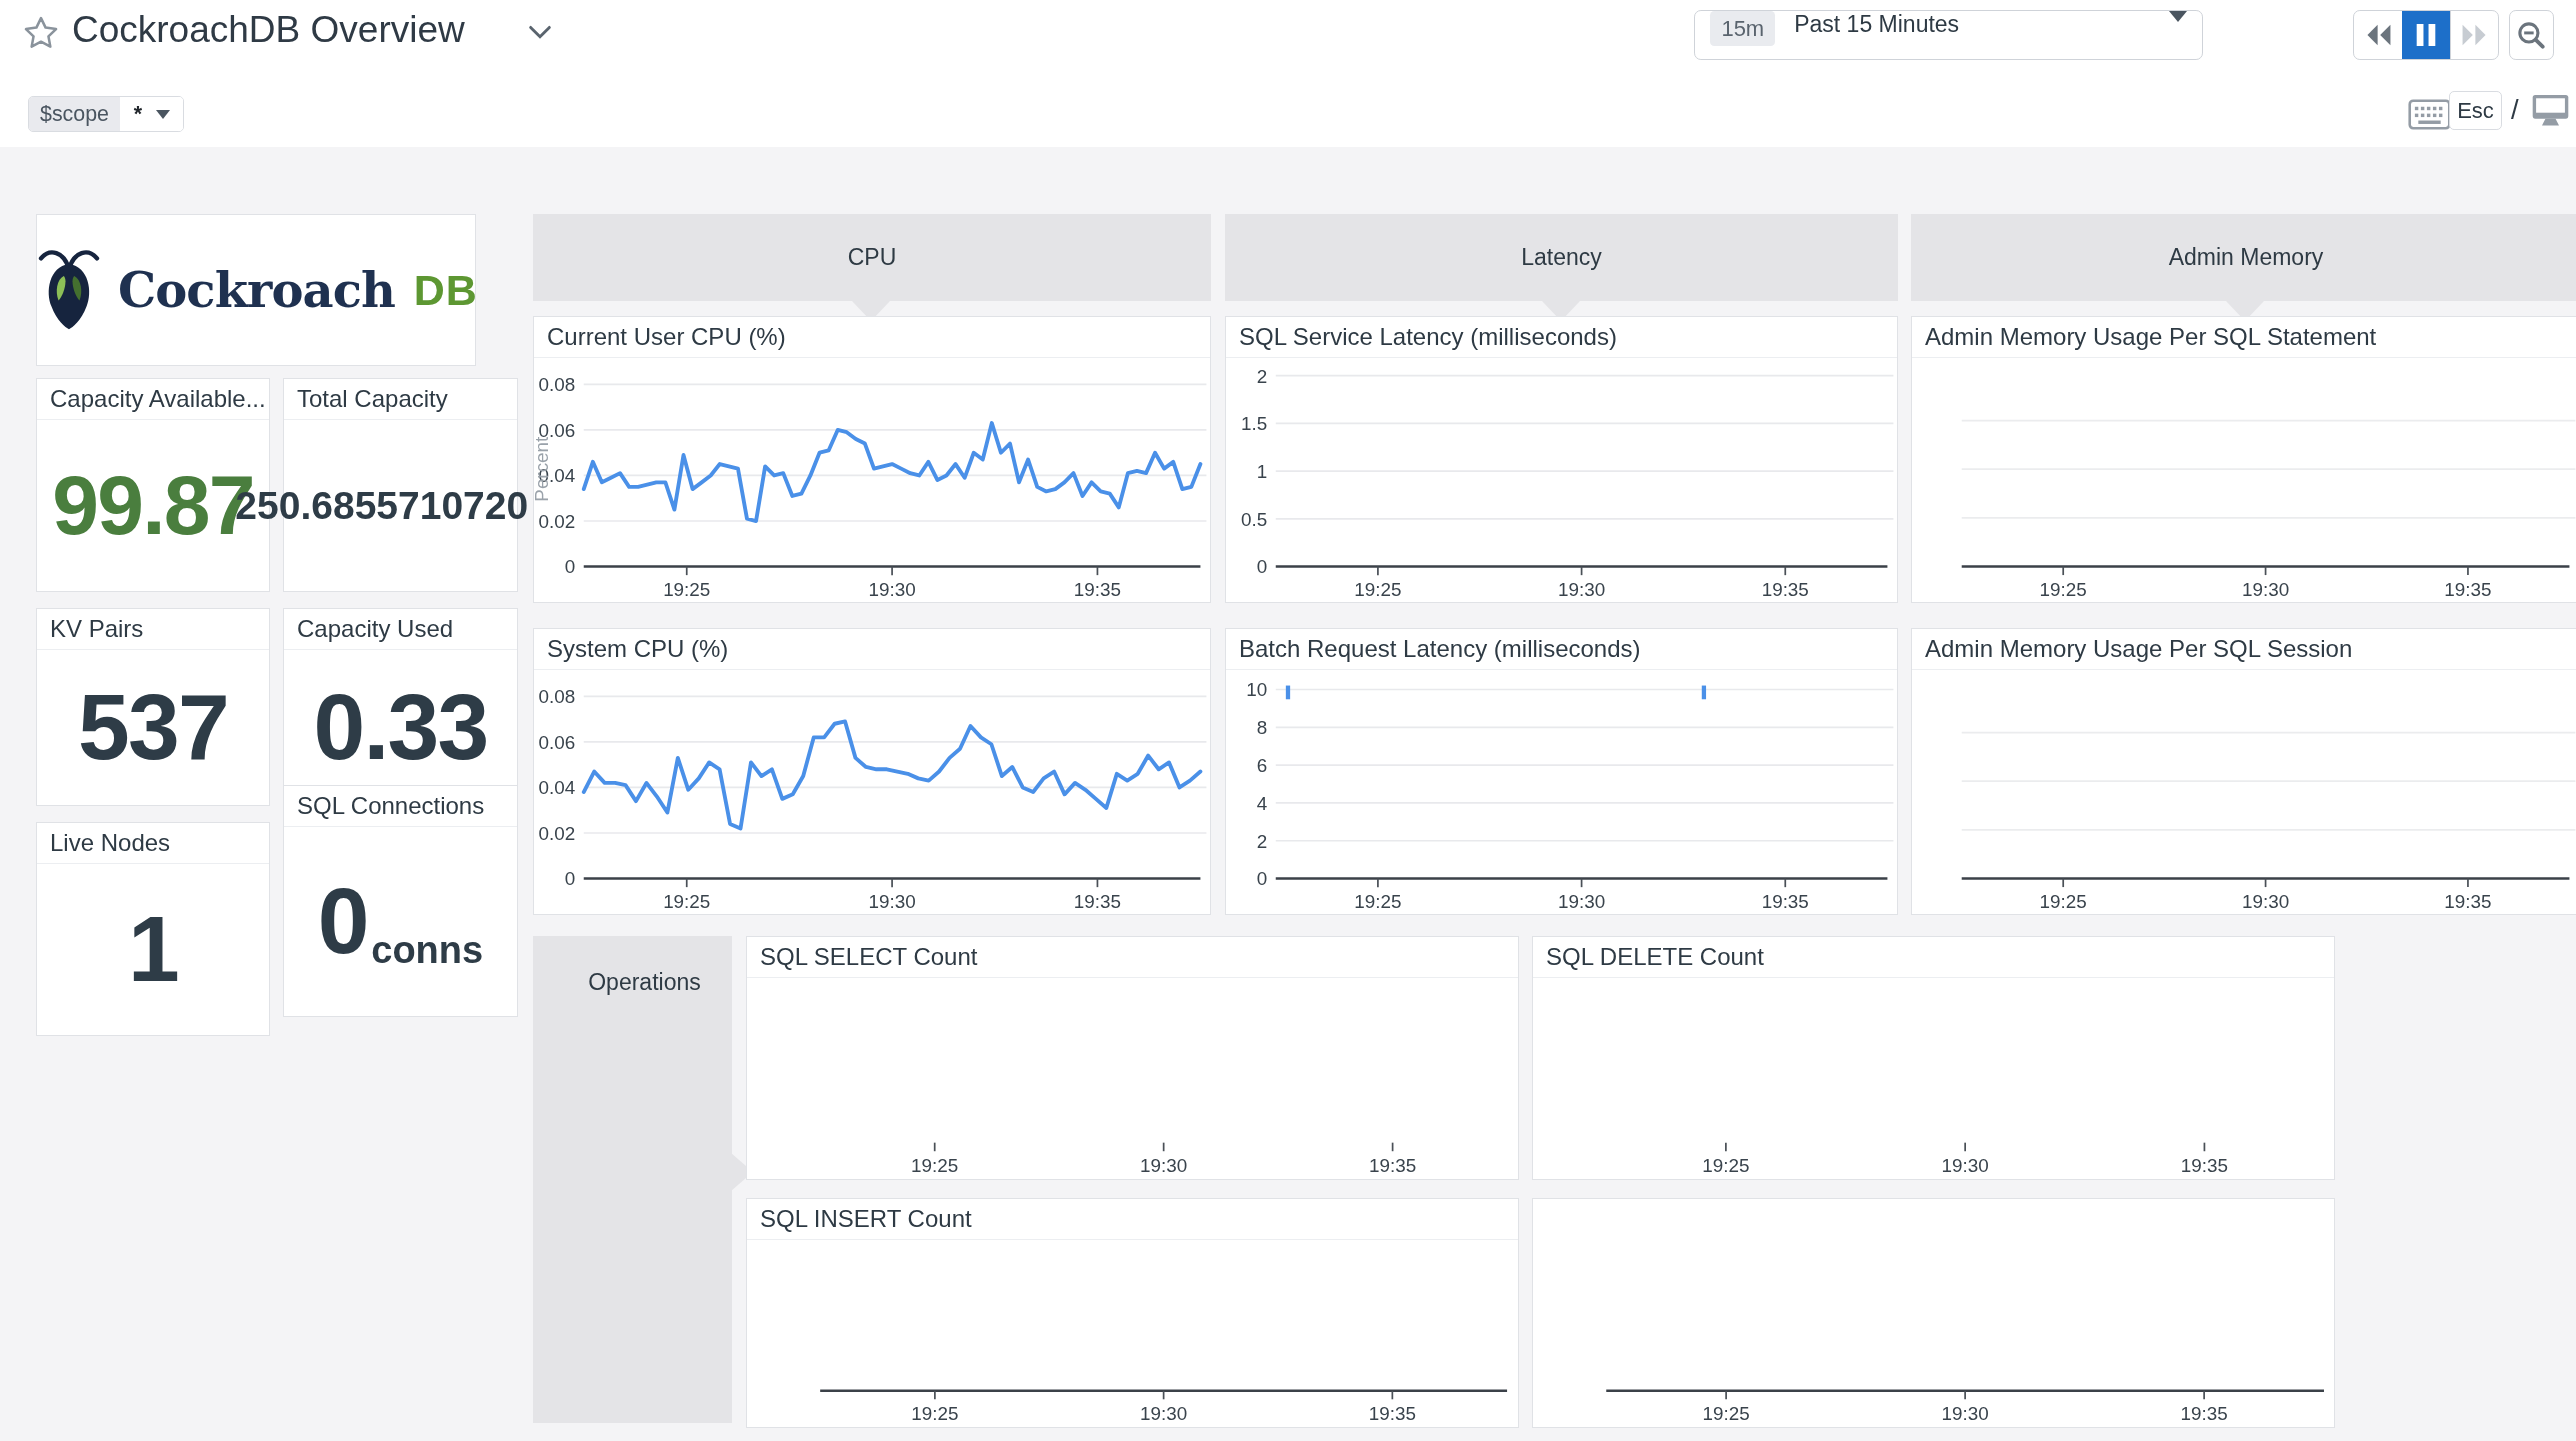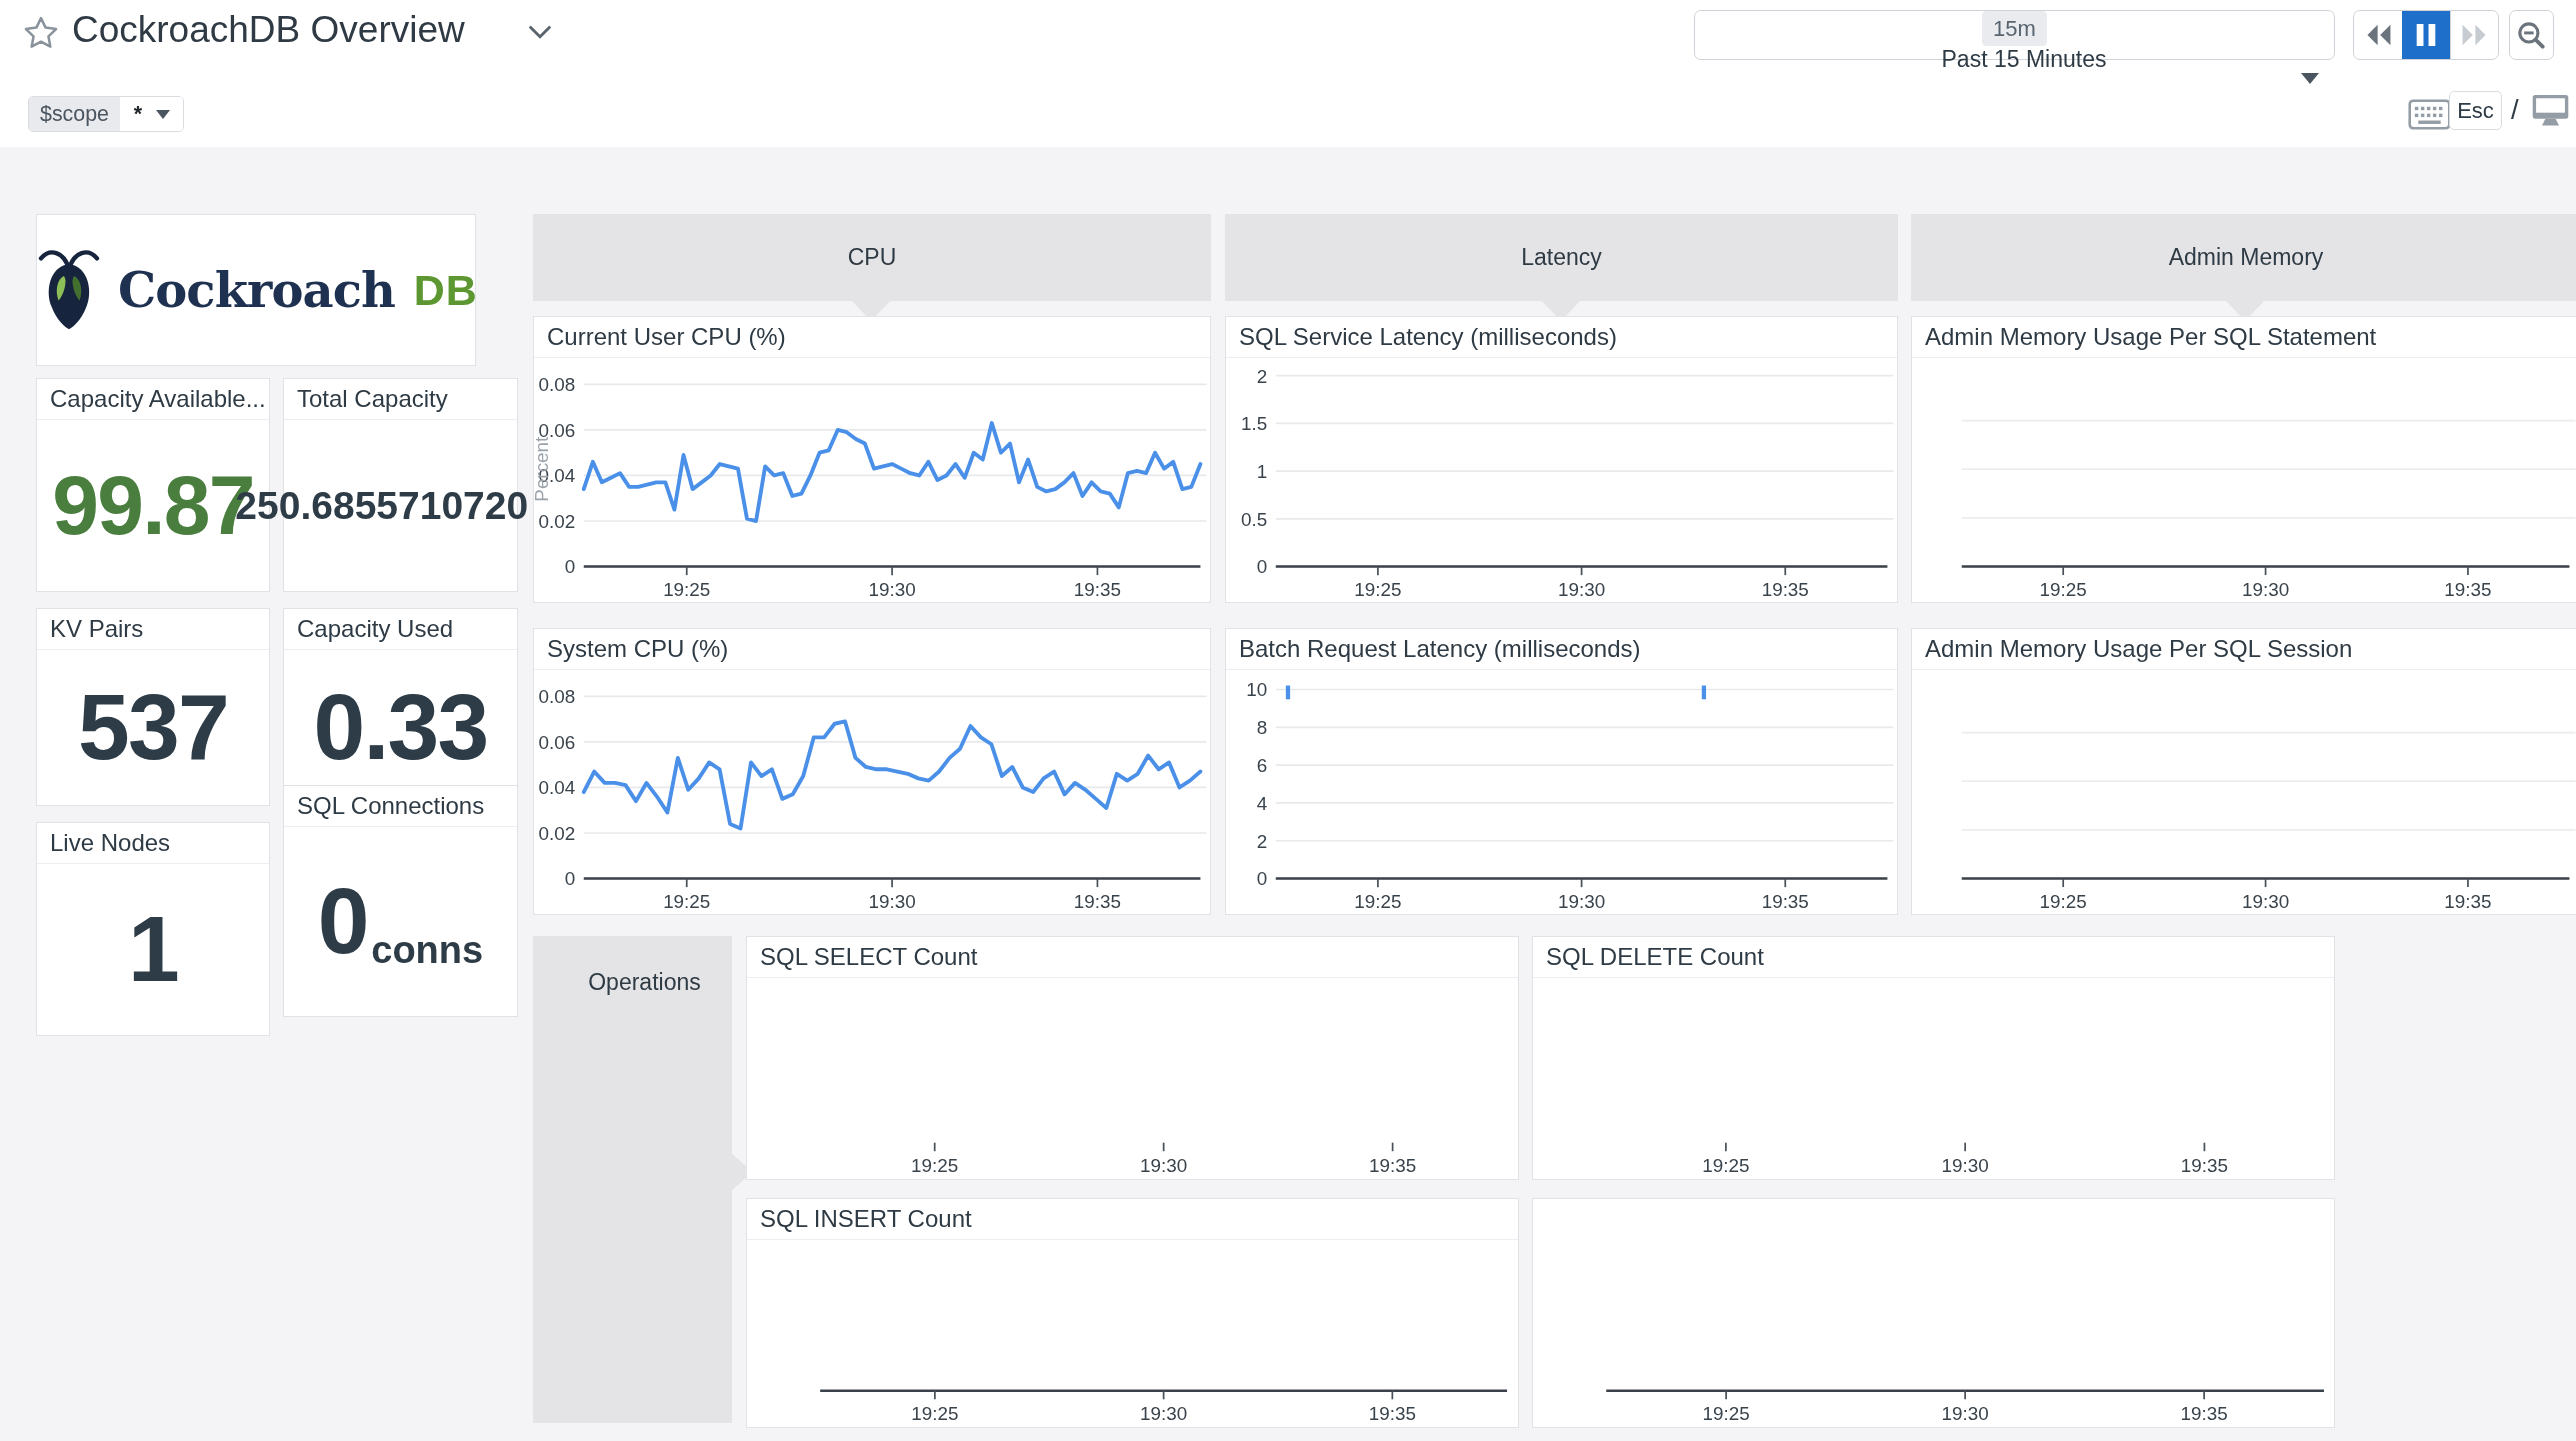--- a/index.html
+++ b/index.html
@@ -5,22 +5,22 @@
   * { margin:0; padding:0; box-sizing:border-box; }
   html,body { width:2576px; height:1441px; overflow:hidden; background:#fff;
     font-family:"Liberation Sans", sans-serif; color:#2f3a45; position:relative; }
   .dash-bg { position:absolute; left:0; top:147px; width:2576px; height:1294px; background:#f4f4f6; }
 
   
   .page-title { position:absolute; left:72px; top:8.6px; font-size:37px; color:#2f3a45; white-space:nowrap; }
   .star-btn { position:absolute; left:22px; top:13.7px; width:38px; height:38px; cursor:pointer; }
   .title-caret { position:absolute; left:527px; top:24px; }
 
-  .time-sel { position:absolute; left:1694px; top:10.3px; width:641px; height:50px; background:#fff;
-    border:1.7px solid #cfd3d9; border-radius:6.9px; display:flex; align-items:center; padding:0 15.4px;flex-direction:column; }
+  .time-sel { position:absolute; left:1694px; top:10.3px; width:509px; height:50px; background:#fff;
+    border:1.7px solid #cfd3d9; border-radius:6.9px; display:flex; align-items:flex-start; padding:0 15.4px; }
   .time-badge { background:#e9ebef; border-radius:4.3px; padding:4.3px 11px; font-size:22px; color:#5a646e; }
   .time-label { margin-left:19px; font-size:23px; color:#2e3a44; }
   .time-caret { margin-left:auto; width:0; height:0; border-left:9.4px solid transparent;
     border-right:9.4px solid transparent; border-top:11px solid #4a5560; }
 
   .playback { position:absolute; left:2353px; top:10.3px; height:50px; display:flex;
     border:1.7px solid #cfd3d9; border-radius:6.9px; overflow:hidden; background:#fff; }
   .pb-btn { width:48px; height:100%; display:flex; align-items:center; justify-content:center; }
   .pb-btn + .pb-btn { border-left:1.7px solid #cfd3d9; }
   .pb-pause { background:#1d6fc9; border-left:none !important; }

